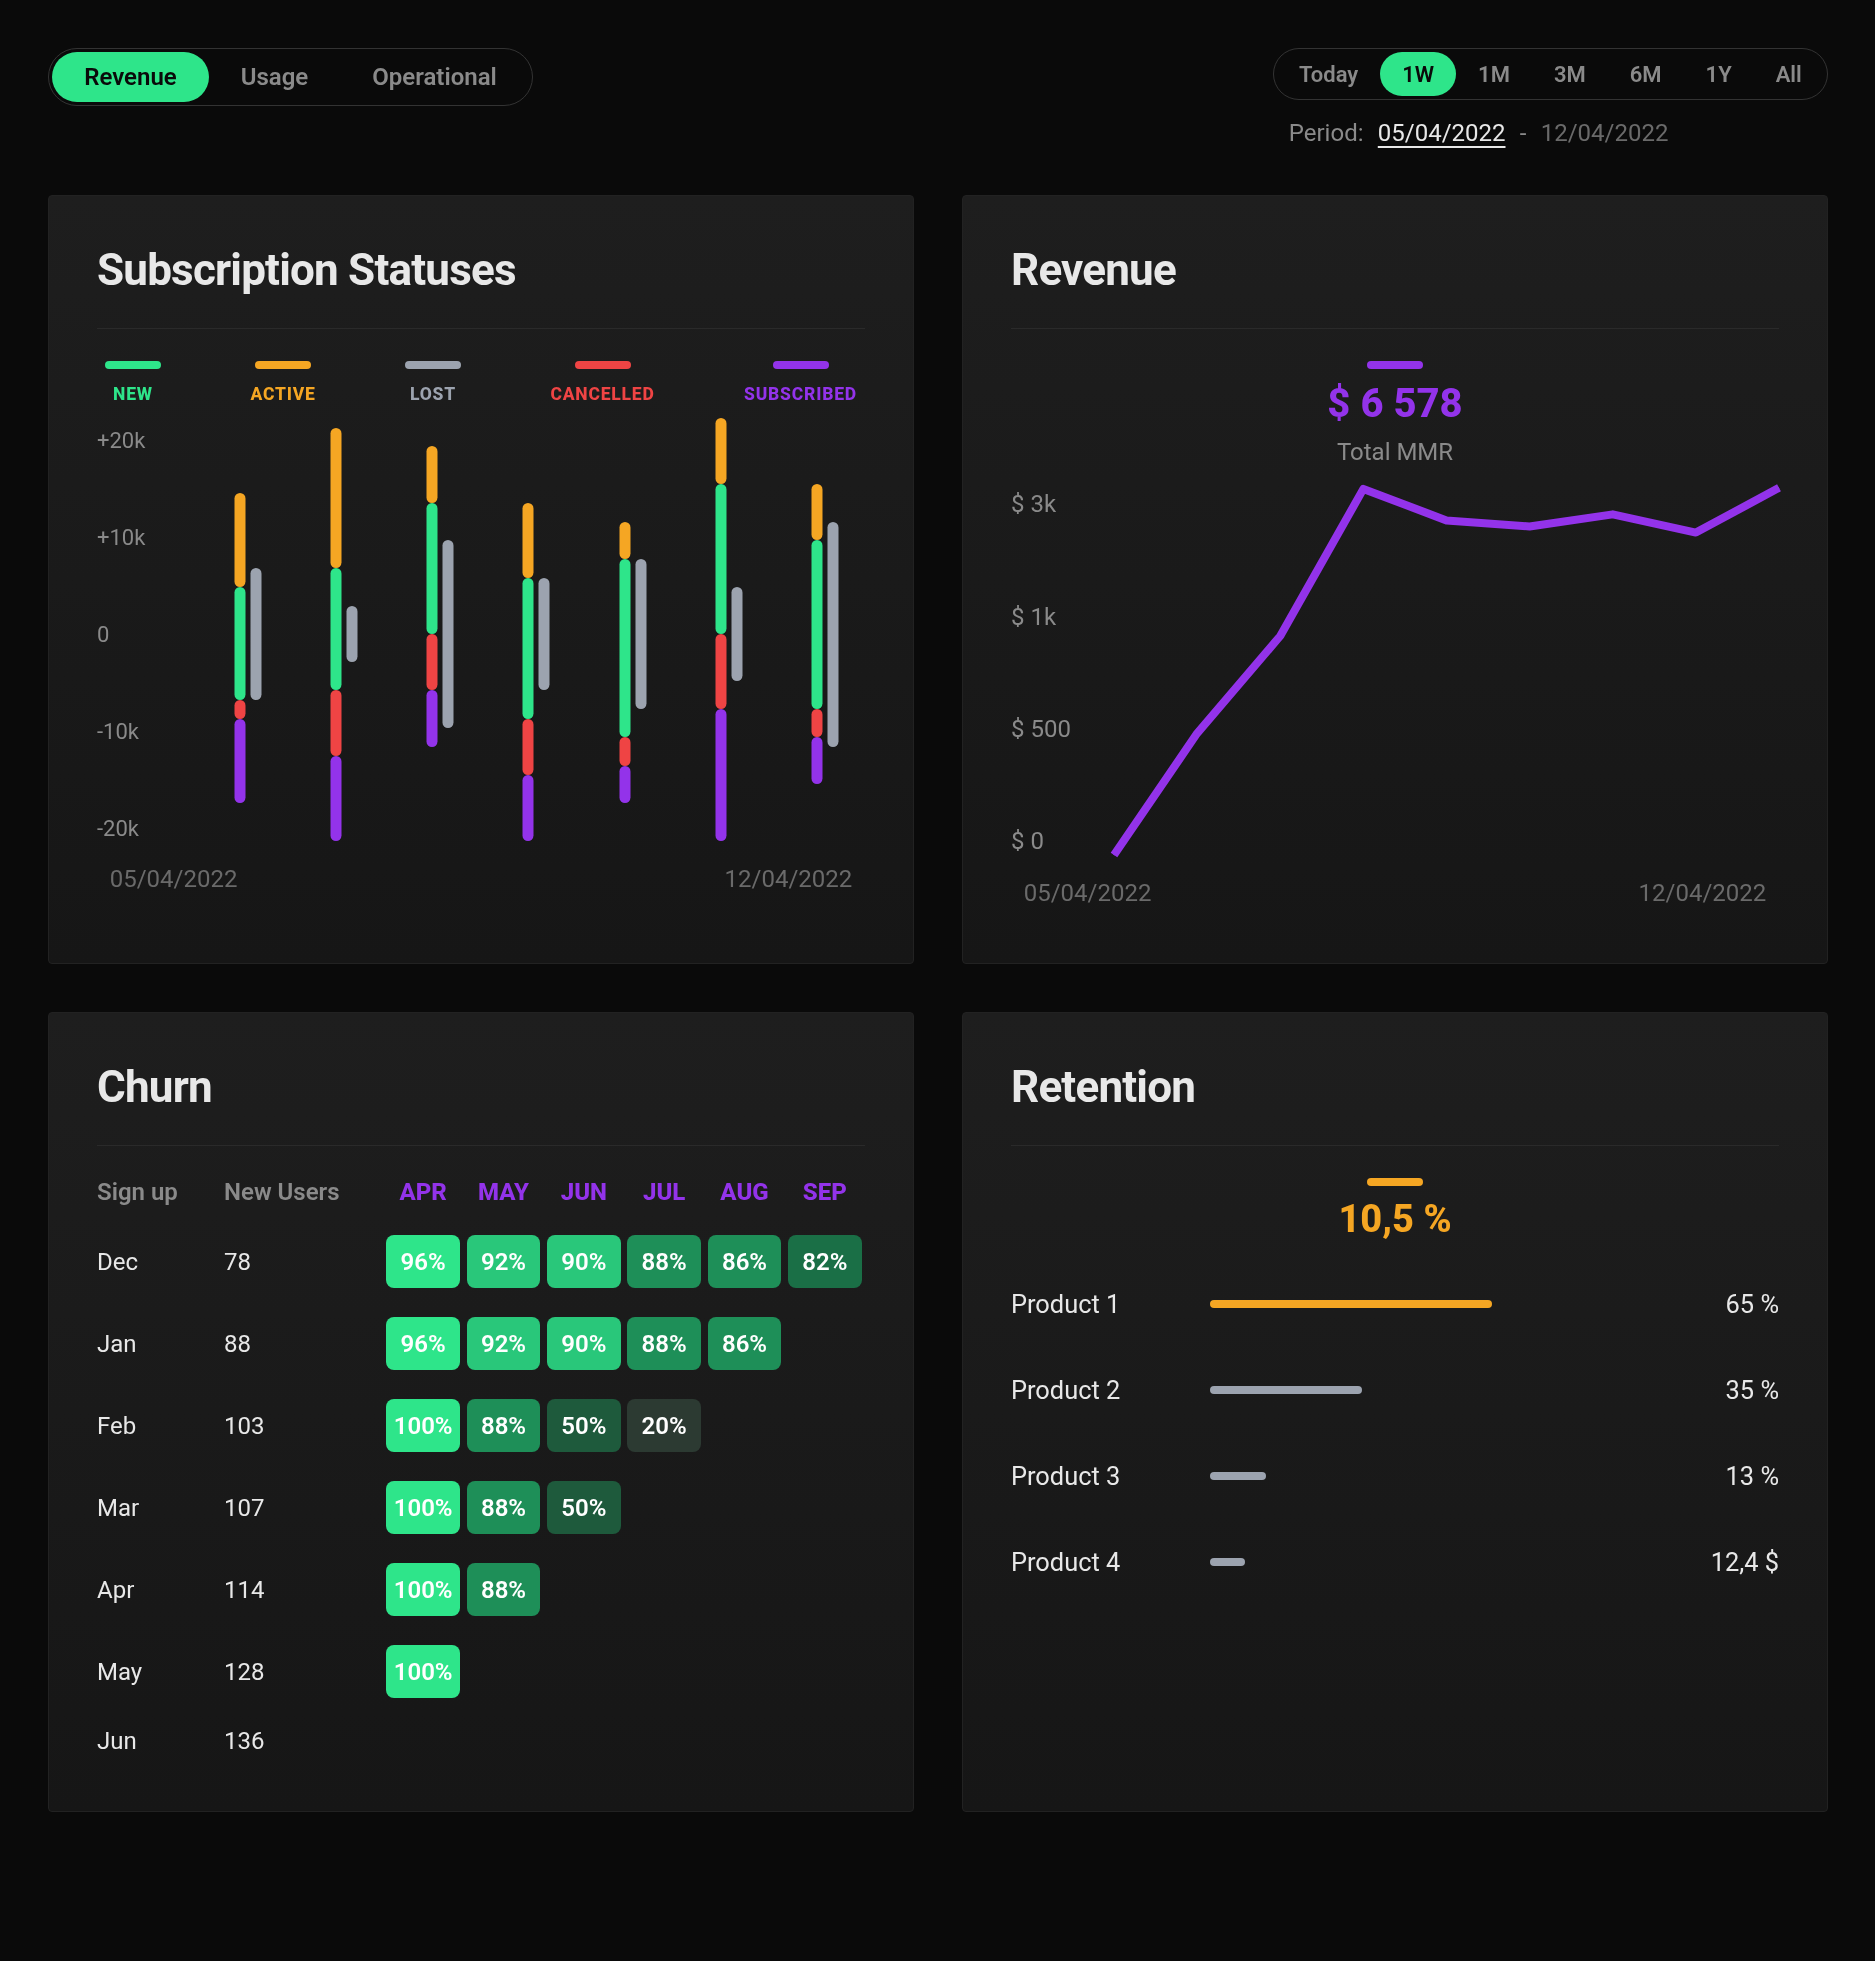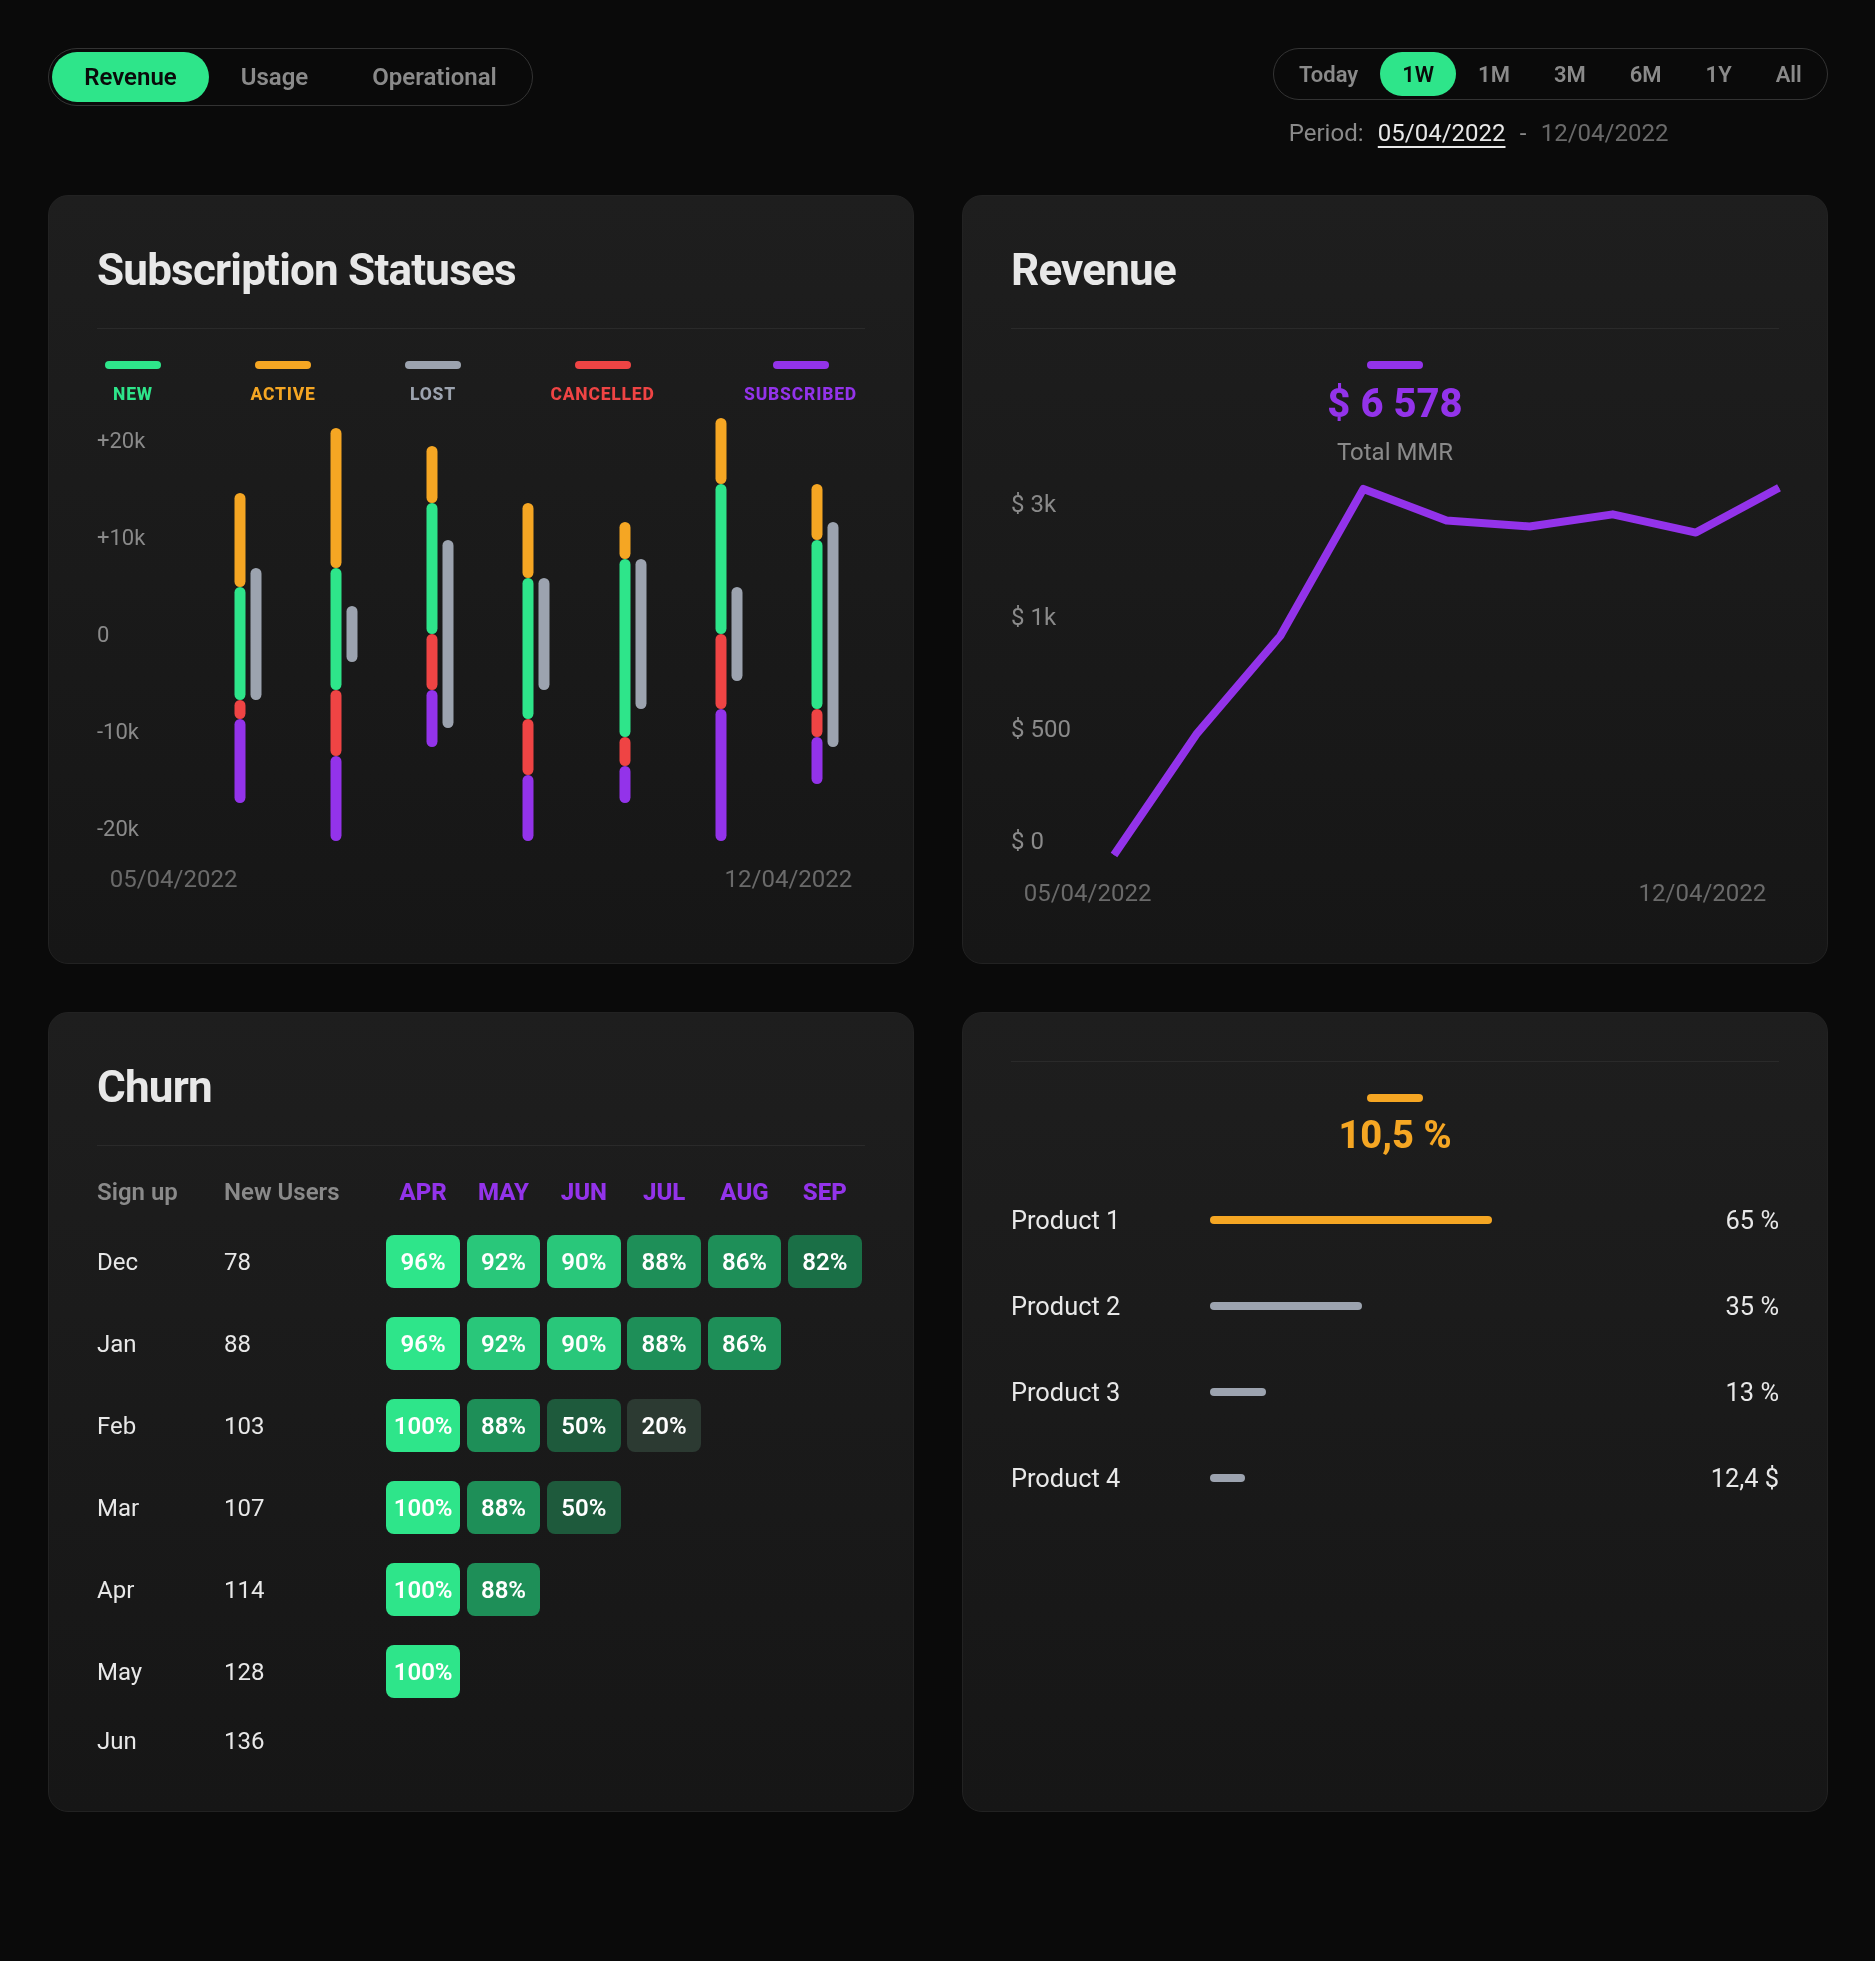--- a/index.html
+++ b/index.html
@@ -33,21 +33,21 @@
   }
   .pillbar .pill.active-green{background:var(--green);color:#0a0a0a;}
   .pill-narrow .pill{padding:9.5px 22px;font-size:22px;}
   .period-line{margin-top:19px;font-size:24px;color:var(--text-dim);display:flex;gap:14.3px;align-items:center;padding-left:16px;}
   .period-line .from{color:var(--text);text-decoration:underline;text-underline-offset:4.8px;}
   .period-line .to{color:var(--text-faint);}
   
   .grid{display:grid;grid-template-columns:1fr 1fr;grid-template-rows:auto auto;gap:48px;}
   .card{
     background:linear-gradient(180deg,#1e1e1e 0%,#161616 100%);
-    border:0.8px solid #222;border-radius:20px;padding:48px 48px 56px 48px;
+    border:0.8px solid #222;border-radius:4px;padding:48px 48px 56px 48px;
     display:flex;flex-direction:column;
   }
   .card h2{font-size:44px;font-weight:700;letter-spacing:-0.8px;margin-bottom:32px;}
   .card hr{border:none;border-top:0.8px solid #2a2a2a;margin-bottom:32px;}
   .xaxis{display:flex;justify-content:space-between;color:var(--text-faint);font-size:24px;margin-top:24px;padding:0 12.7px;}
   
   .legend{display:flex;gap:32px;justify-content:space-between;margin-bottom:24px;padding:0 8px;}
   .legend .item{display:flex;flex-direction:column;align-items:center;gap:14.3px;font-size:17.5px;font-weight:800;letter-spacing:0.8px;}
   .legend .swatch{width:56px;height:8px;border-radius:4.8px;}
   .status-body{display:flex;gap:8px;height:413px;}
@@ -301,20 +301,21 @@
         <div></div>
         <div></div>
         <div></div>
         <div></div>
         <div></div>
         <div></div>
       </div>
   </div>
 
   <div class="card">
+    <h2>Retention</h2>
     <hr>
     <div class="ret-head">
       <div class="bar"></div>
       <div class="amount">10,5 %</div>
     </div>
     <div class="ret-rows" id="ret-rows">
         <div class="ret-row">
           <div>Product 1</div>
           <div class="track">
             <div class="fill" style="width: 65%; background: rgb(245, 166, 35);"></div>

